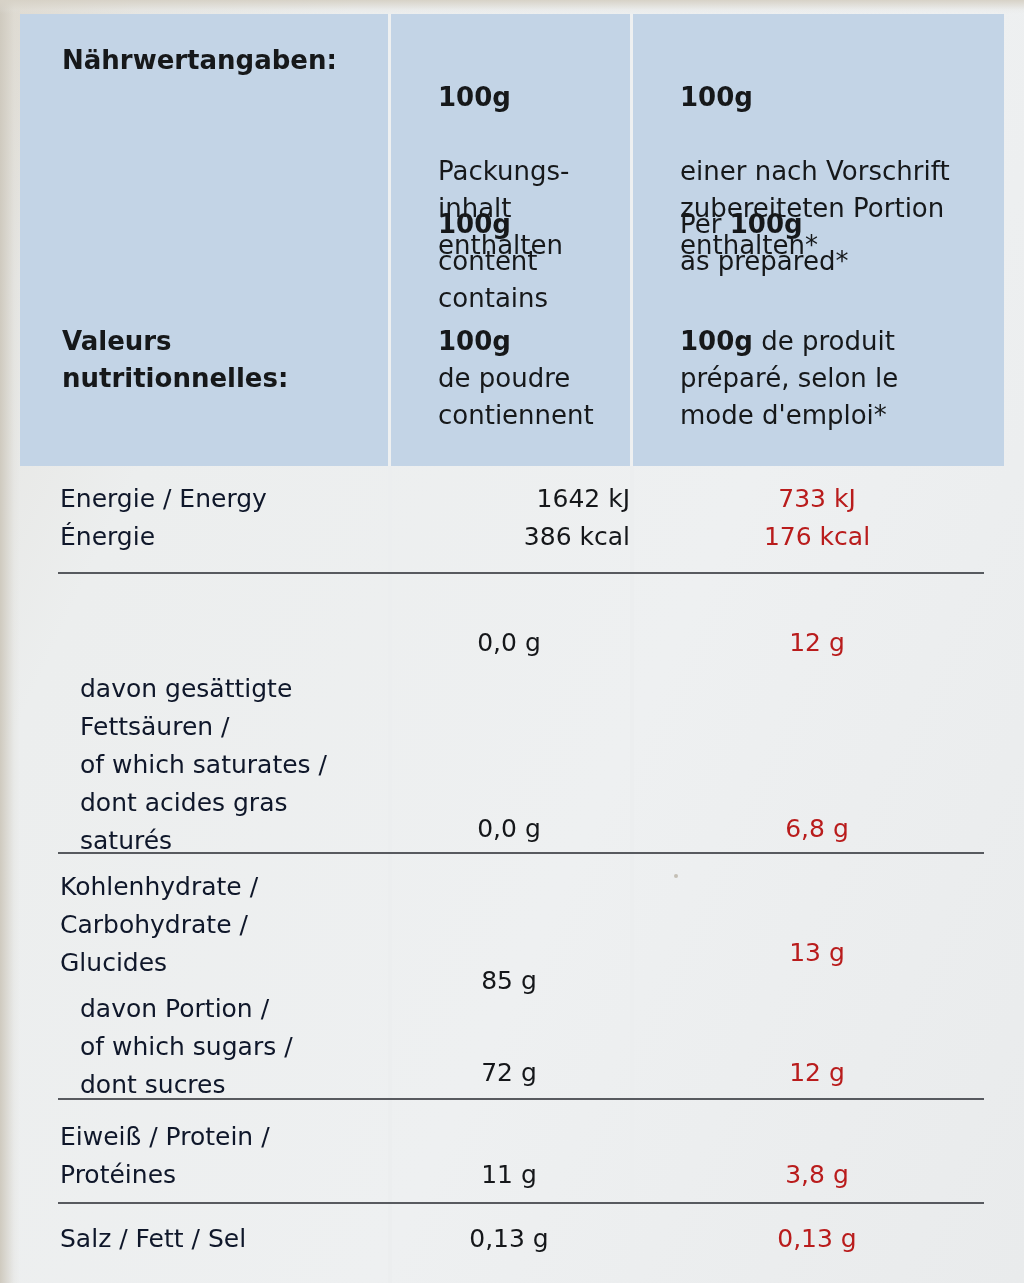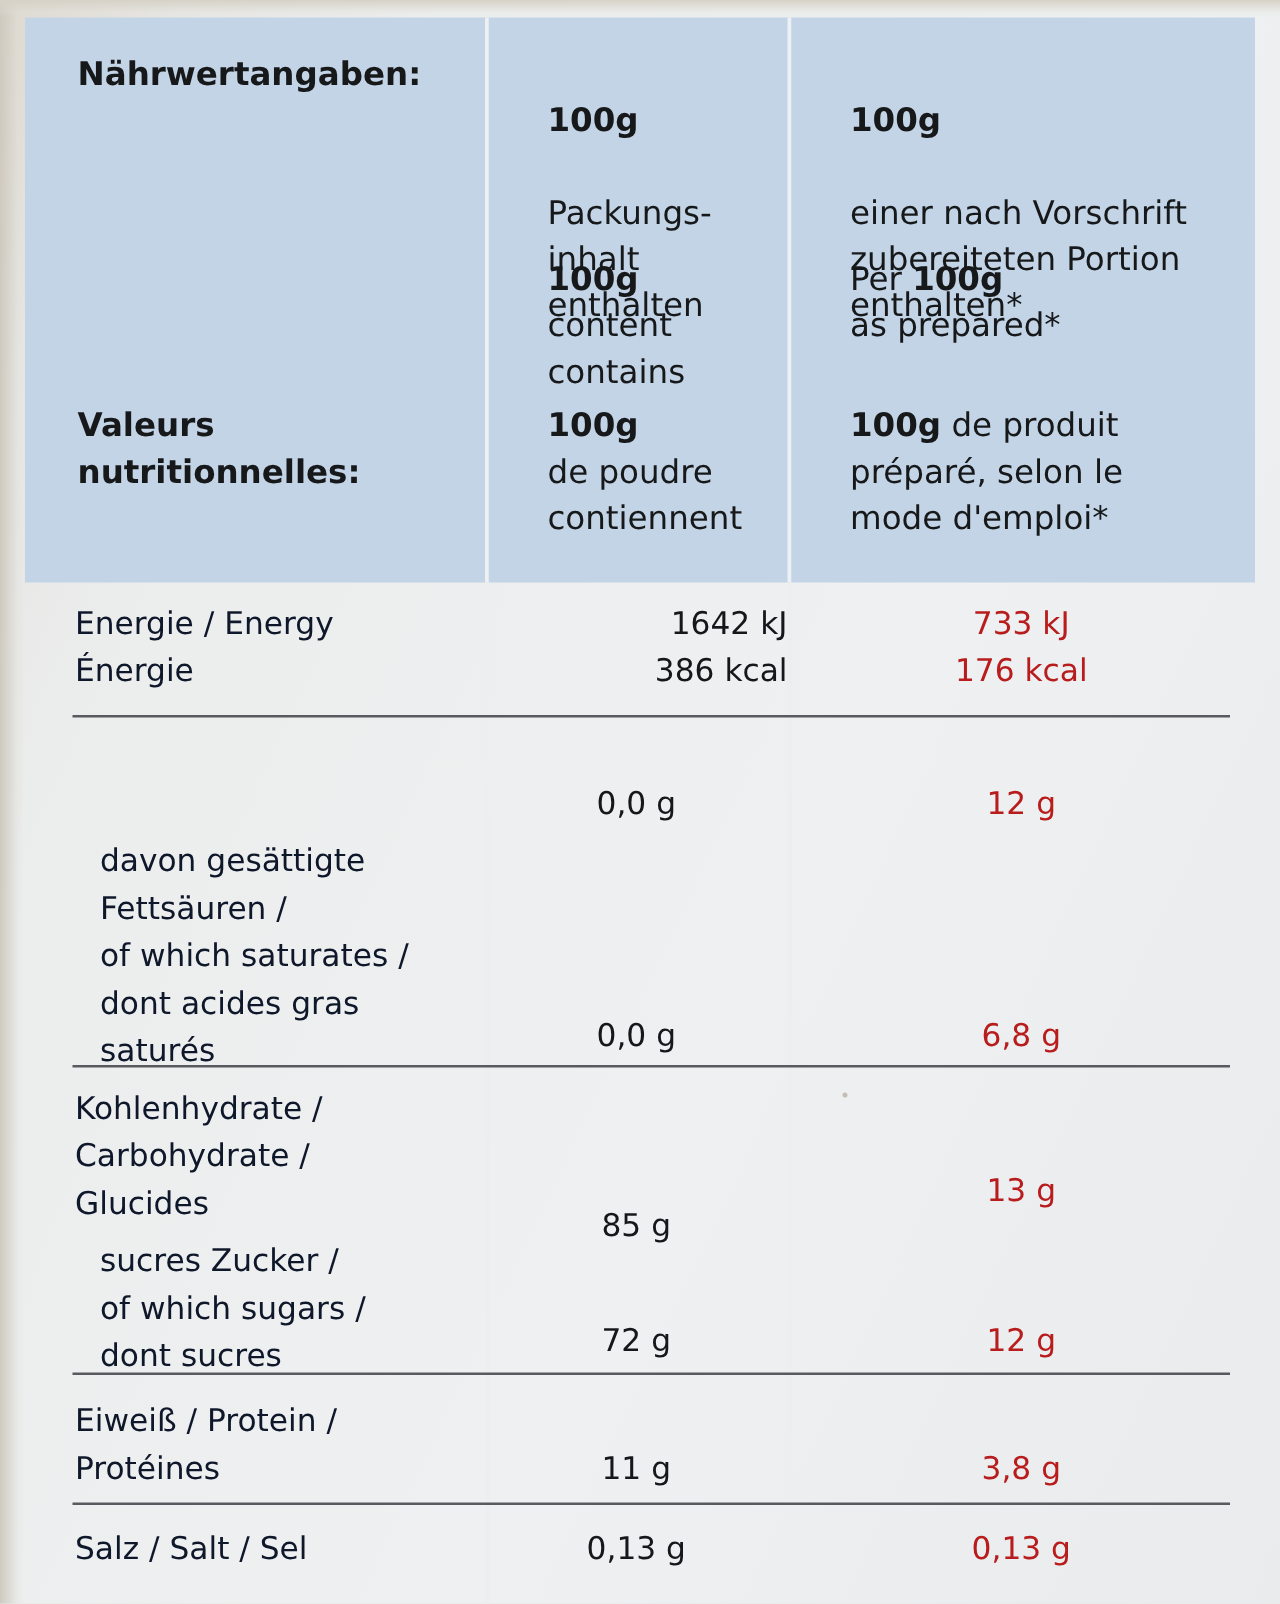--- a/index.html
+++ b/index.html
@@ -245,35 +245,35 @@
   <div class="row" style="height:120px;">
     <div class="cell-name" style="top:10px; white-space:pre-line;">Kohlenhydrate /
 Carbohydrate /
 Glucides</div>
     <div class="cell-v1" style="top:86px;margin-top:18px;">85 g</div>
     <div class="cell-v2" style="top:76px;">13 g</div>
     <div class="speck" style="left:654px; top:16px;"></div>
   </div>
 
   <div class="row" style="height:128px;">
-    <div class="cell-name indent" style="top:0px; white-space:pre-line;">sucres Zucker /
+    <div class="cell-name indent" style="top:0px; white-space:pre-line;">davon Portion /
 of which sugars /
 dont sucres</div>
     <div class="cell-v1" style="top:76px;">72 g</div>
     <div class="cell-v2" style="top:76px;">12 g</div>
     <div class="rule" style="top:120px;"></div>
   </div>
 
   <div class="row" style="height:100px;">
     <div class="cell-name" style="top:12px; white-space:pre-line;">Eiweiß / Protein /
 Protéines</div>
     <div class="cell-v1" style="top:50px;">11 g</div>
     <div class="cell-v2" style="top:50px;">3,8 g</div>
     <div class="rule" style="top:96px;"></div>
   </div>
 
   <div class="row" style="height:76px;">
-    <div class="cell-name" style="top:14px;">Salz / Salt / Sel</div>
+    <div class="cell-name" style="top:14px;">Salz / Fett / Sel</div>
     <div class="cell-v1" style="top:14px;">0,13 g</div>
     <div class="cell-v2" style="top:14px;">0,13 g</div>
   </div>
 
 </div>
 
 </body></html>

